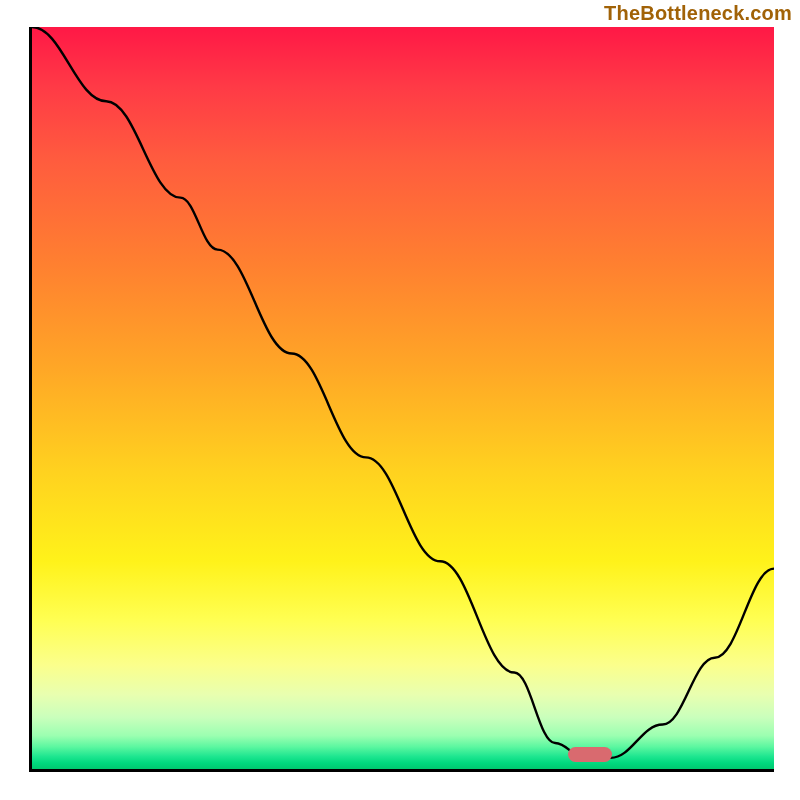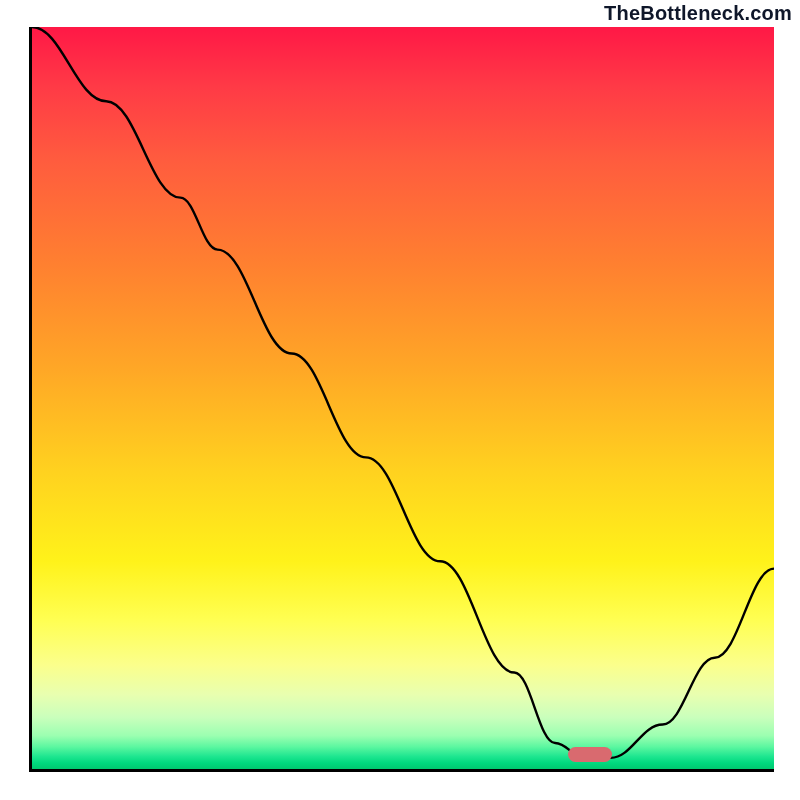--- a/index.html
+++ b/index.html
@@ -9,21 +9,21 @@
     width: 800px;
     height: 800px;
   }
   .attribution {
     position: absolute;
     top: 2px;
     right: 8px;
     font-family: Arial, Helvetica, sans-serif;
     font-size: 20px;
     font-weight: bold;
-    color: #0f172a;
+    color: #a16207;
     letter-spacing: 0.2px;
     z-index: 10;
   }
   .plot-area {
     position: absolute;
     left: 29px;
     top: 27px;
     width: 745px;
     height: 745px;
     border-left: 3px solid #000;

